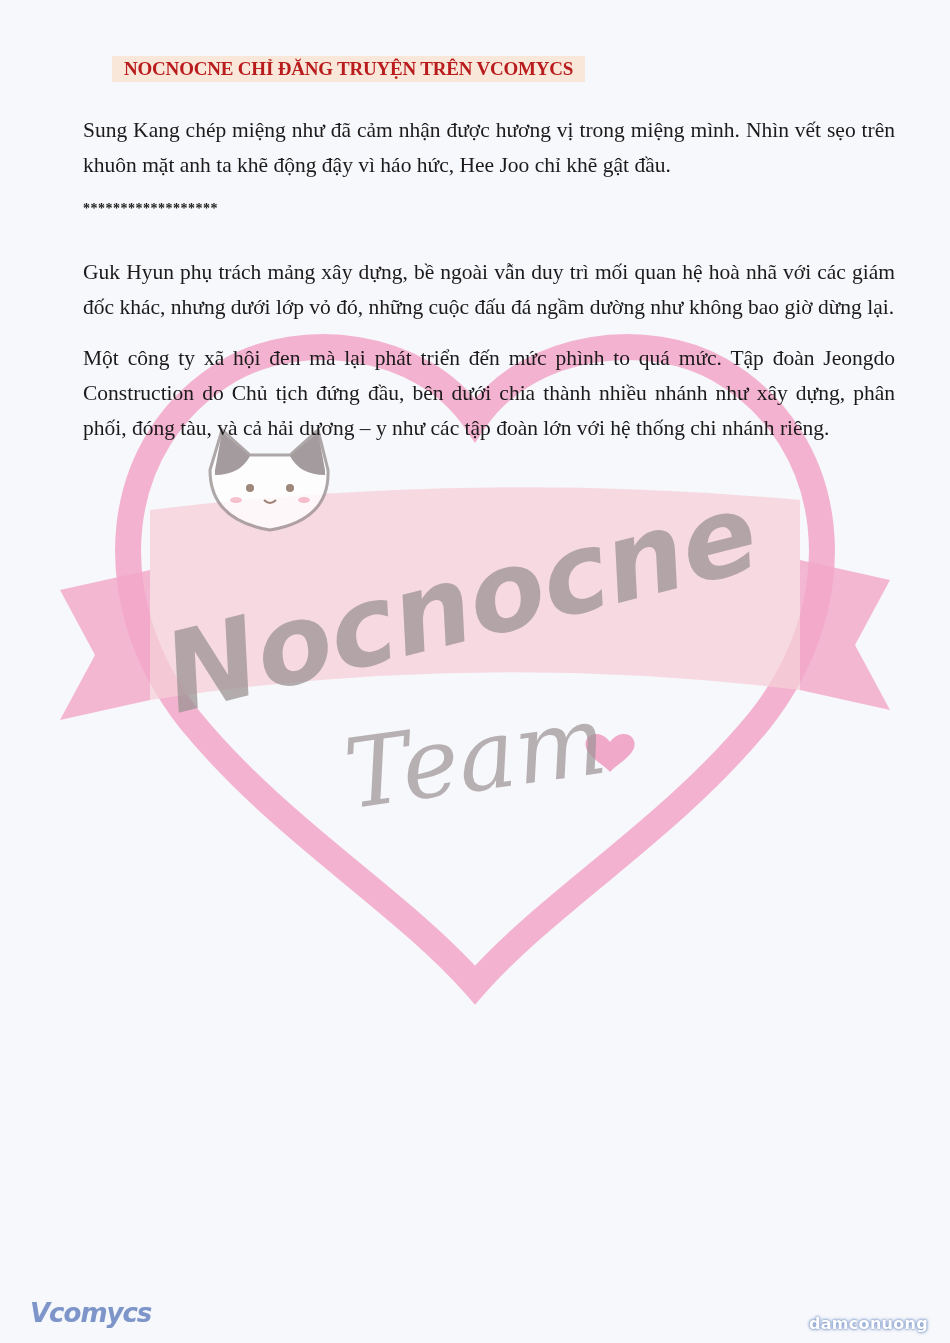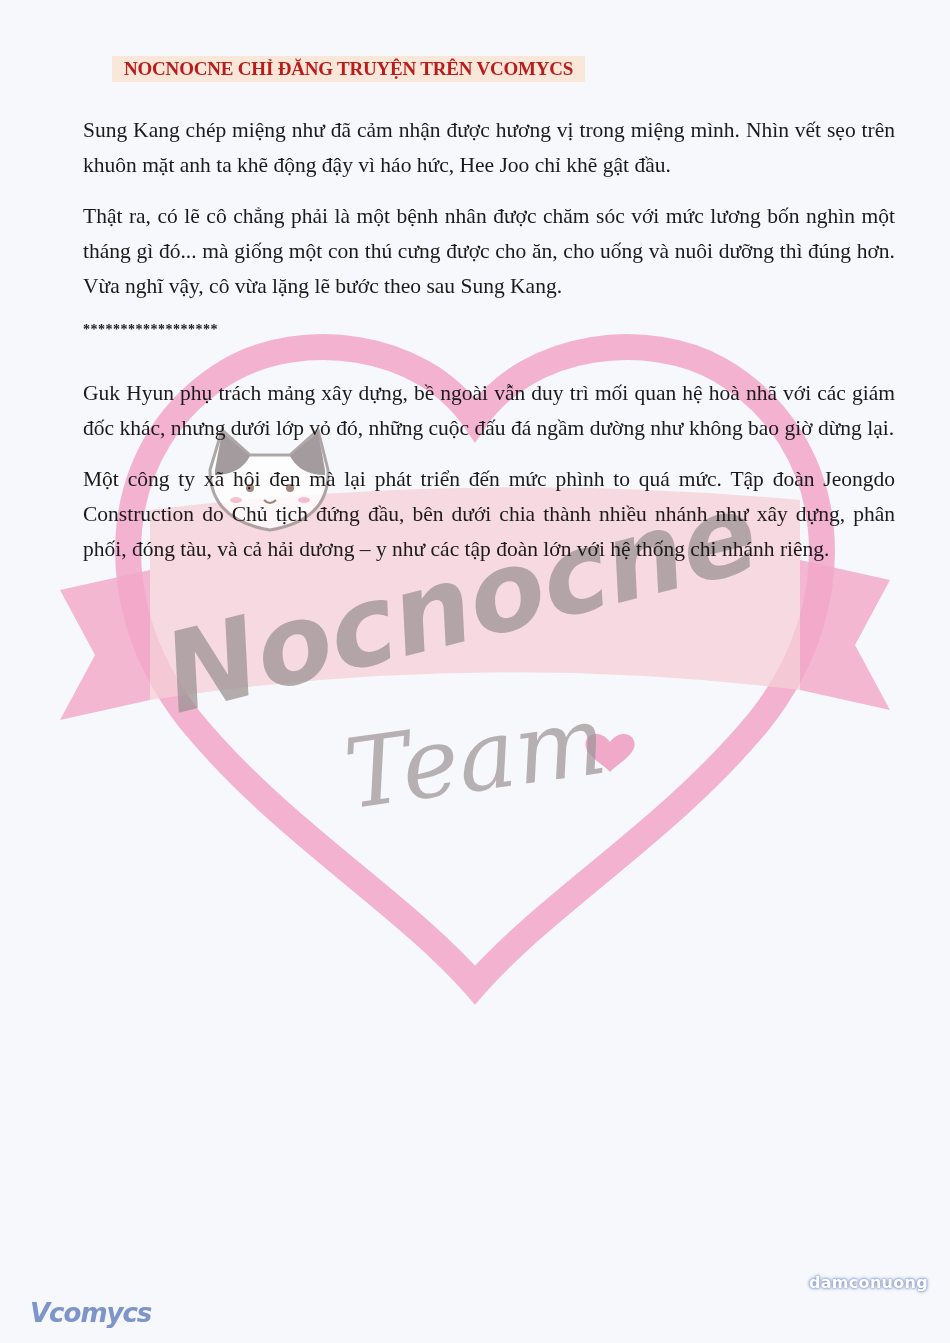--- a/index.html
+++ b/index.html
@@ -75,21 +75,21 @@
       font-weight: bold;
       font-size: 26px;
       color: #7d95c9;
       letter-spacing: -1px;
       text-shadow: 0 0 1px #dbe3f3;
       margin-left: 12px;
     }
     .footer-right {
       position: absolute;
       right: 22px;
-      top: 1273px;
+      top: 1314px;
       font-family: "DejaVu Sans", "Liberation Sans", sans-serif;
       font-size: 16px;
       color: #ffffff;
       font-weight: bold;
       letter-spacing: 0.3px;
       text-shadow: 0 0 2px #7e98c8, 0 0 3px #7e98c8, 0 0 4px #a7b9de;
     }
   </style>
 </head>
 <body>
@@ -123,21 +123,20 @@
 
   <text x="470" y="640" text-anchor="middle" font-family="DejaVu Sans, sans-serif" font-weight="bold" font-style="italic" font-size="110" fill="#9d9394" opacity="0.75" transform="rotate(-14 470 640)">Nocnocne</text>
   <text x="480" y="790" text-anchor="middle" font-family="DejaVu Serif, serif" font-style="italic" font-size="96" fill="#9d9394" opacity="0.7" transform="rotate(-8 480 790)">Team</text>
 </svg>
 
 <div class="page">
   <div class="header-banner">NOCNOCNE CHỈ ĐĂNG TRUYỆN TRÊN VCOMYCS</div>
 
   <div class="content">
     <p>Sung Kang chép miệng như đã cảm nhận được hương vị trong miệng mình. Nhìn vết sẹo trên khuôn mặt anh ta khẽ động đậy vì háo hức, Hee Joo chỉ khẽ gật đầu.</p>
-    <p>Thật ra, có lẽ cô chẳng phải là một bệnh nhân được chăm sóc với mức lương bốn nghìn một tháng gì đó... mà giống một con thú cưng được cho ăn, cho uống và nuôi dưỡng thì đúng hơn. Vừa nghĩ vậy, cô vừa lặng lẽ bước theo sau Sung Kang.</p>
     <p class="separator">******************</p>
     <p>Guk Hyun phụ trách mảng xây dựng, bề ngoài vẫn duy trì mối quan hệ hoà nhã với các giám đốc khác, nhưng dưới lớp vỏ đó, những cuộc đấu đá ngầm dường như không bao giờ dừng lại.</p>
     <p>Một công ty xã hội đen mà lại phát triển đến mức phình to quá mức. Tập đoàn Jeongdo Construction do Chủ tịch đứng đầu, bên dưới chia thành nhiều nhánh như xây dựng, phân phối, đóng tàu, và cả hải dương – y như các tập đoàn lớn với hệ thống chi nhánh riêng.</p>
   </div>
 
   <div class="footer-left">Vcomycs</div>
   <div class="footer-right">damconuong</div>
 </div>
 
 </body></html>

